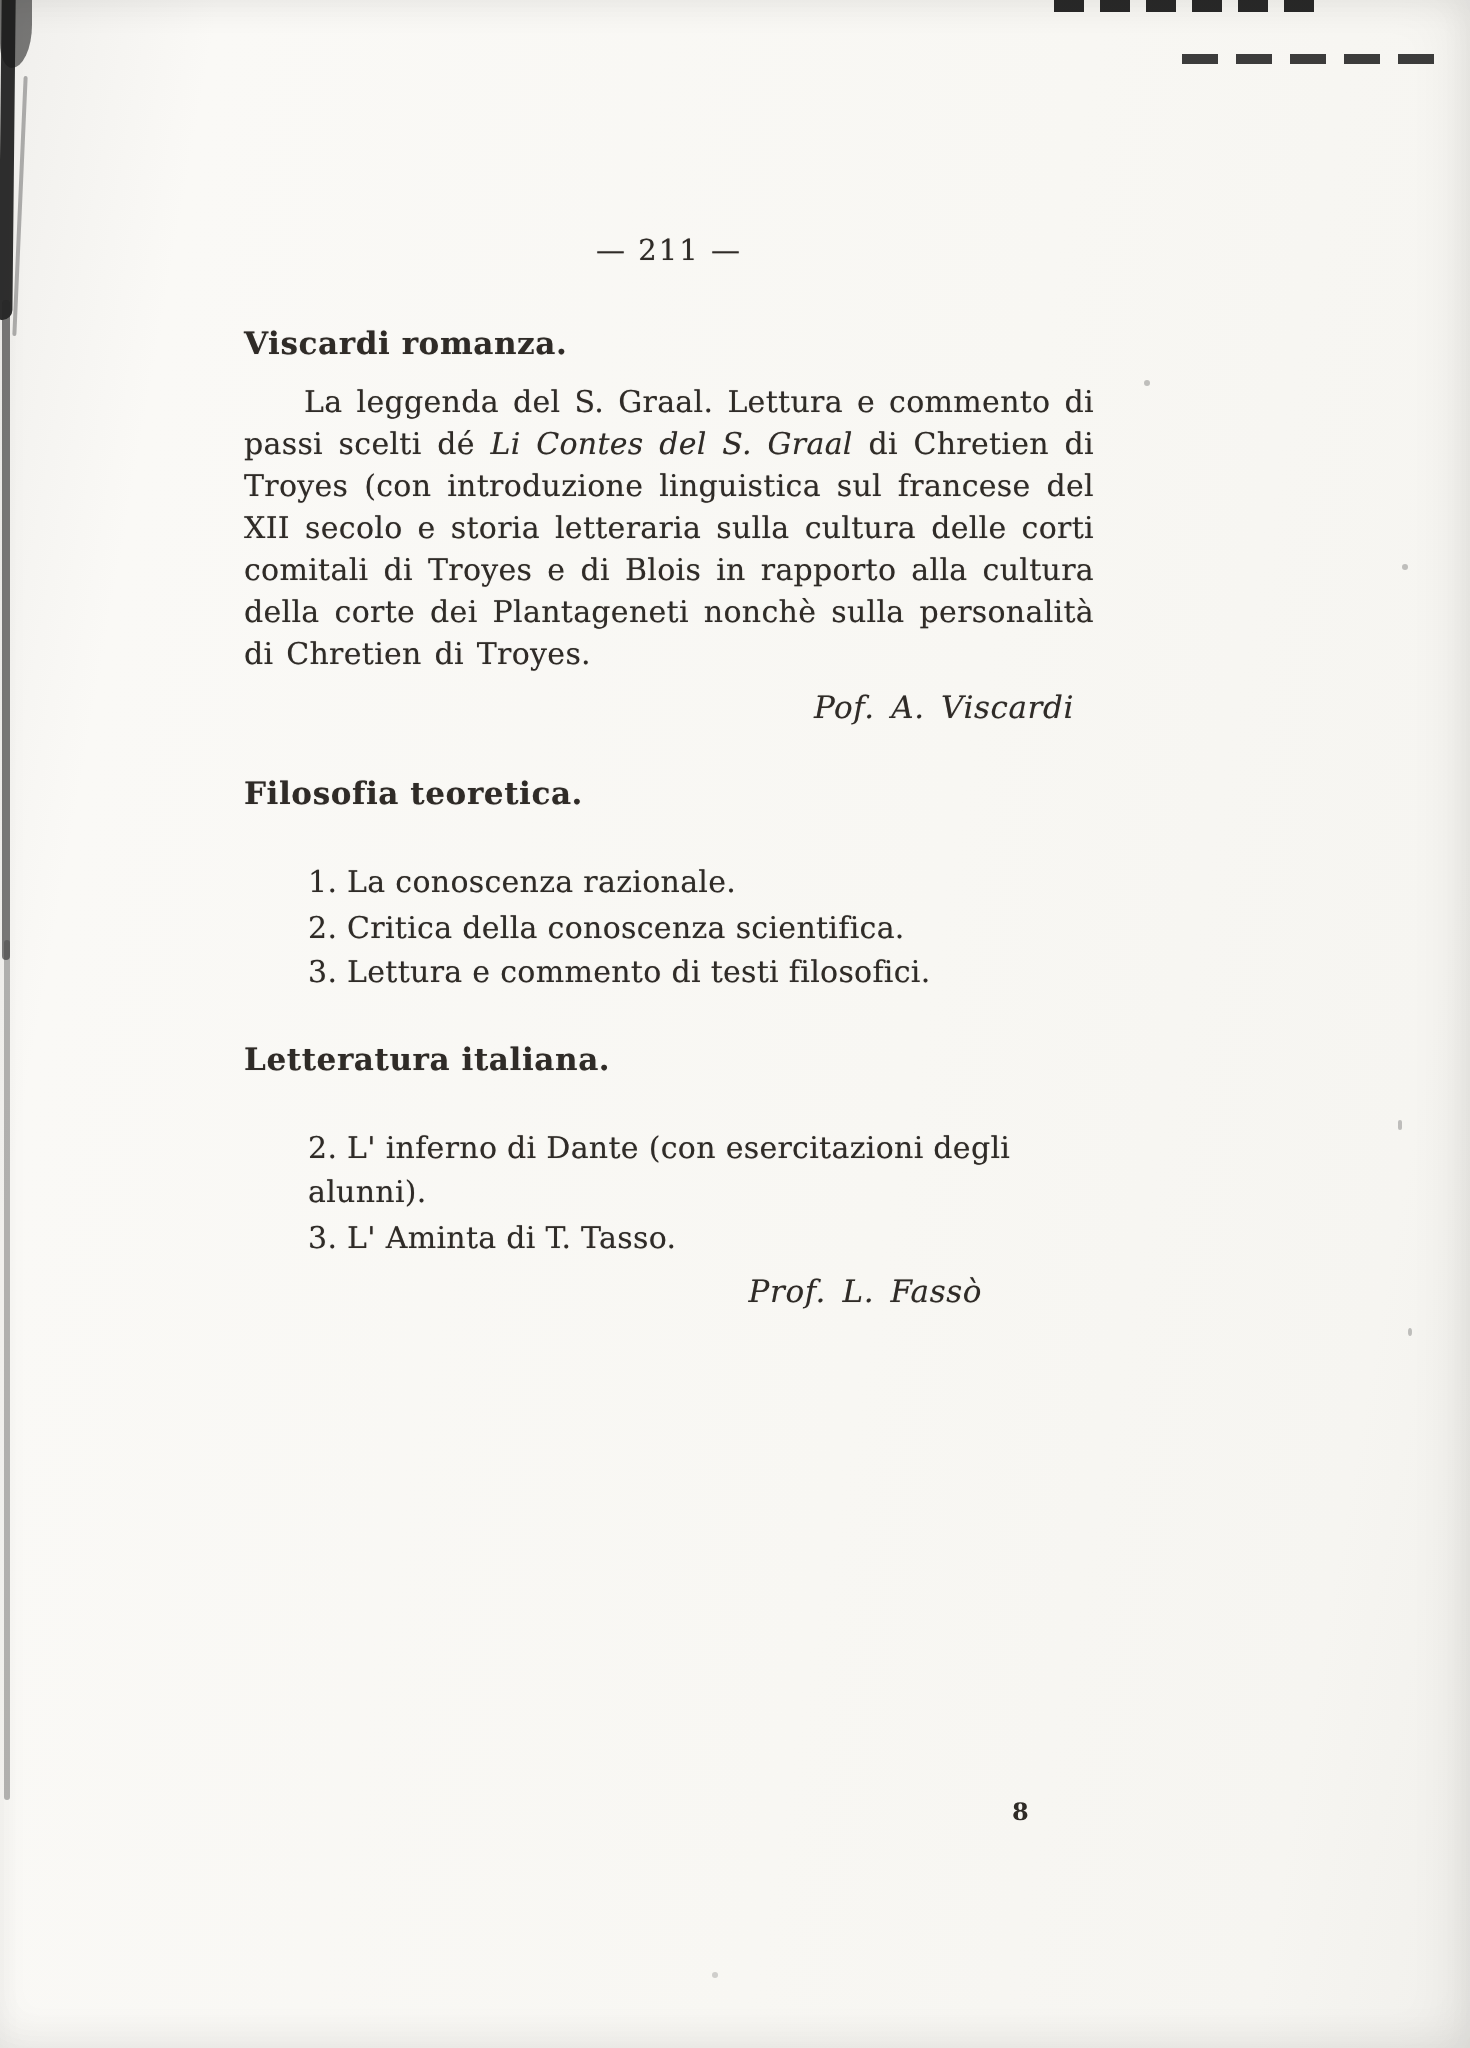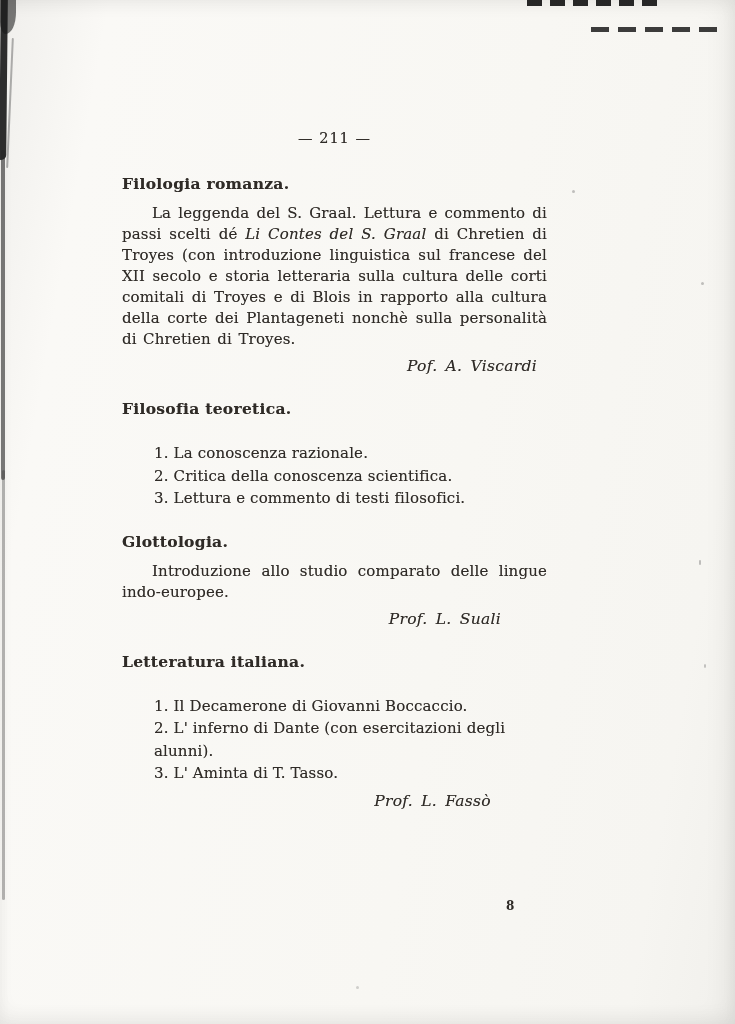--- a/index.html
+++ b/index.html
@@ -47,21 +47,20 @@
     top: 116px;
     width: 425px;
     font-size: 15px;
     line-height: 21px;
     text-shadow: 0 0 0.4px rgba(40,35,30,0.45);
   }
   .page-num-top {
     text-align: center;
     font-size: 14.5px;
     letter-spacing: 1px;
-    margin-top: 12px;
   }
   section.course { margin-top: 22px; }
   section.course.first { margin-top: 25px; }
   h2.course-heading {
     font-size: 15.5px;
     font-weight: 700;
     letter-spacing: 0.3px;
     line-height: 20px;
   }
   p.course-para {
@@ -107,45 +106,39 @@
   <div class="artifact speck s2"></div>
   <div class="artifact speck s3"></div>
   <div class="artifact speck s4"></div>
   <div class="artifact speck s5"></div>
 
   <div class="content">
 
     <div class="page-num-top">— 211 —</div>
 
     <section class="course first">
-      <h2 class="course-heading">Filologia romanza.</h2>
+      <h2 class="course-heading">Viscardi romanza.</h2>
       <p class="course-para"><span>La leggenda del S. Graal. Lettura e commento di passi scelti dé </span><em>Li Contes del S. Graal</em><span> di Chretien di Troyes (con introduzione linguistica sul francese del XII secolo e storia letteraria sulla cultura delle corti comitali di Troyes e di Blois in rapporto alla cultura della corte dei Plantageneti nonchè sulla personalità di Chretien di Troyes.</span></p>
       <div class="signature" style="padding-right:10px">Pof. A. Viscardi</div>
     </section>
 
     <section class="course">
       <h2 class="course-heading">Filosofia teoretica.</h2>
       <div class="course-list">
         <div class="course-list-item">1. La conoscenza razionale.</div>
         <div class="course-list-item">2. Critica della conoscenza scientifica.</div>
         <div class="course-list-item">3. Lettura e commento di testi filosofici.</div>
       </div>
     </section>
 
 
-    <section class="course">
-      <h2 class="course-heading">Glottologia.</h2>
-      <p class="course-para">Introduzione allo studio comparato delle lingue indo-europee.</p>
-      <div class="signature" style="padding-right:46px">Prof. L. Suali</div>
-    </section>
 
     <section class="course">
       <h2 class="course-heading">Letteratura italiana.</h2>
       <div class="course-list">
-        <div class="course-list-item">1. Il Decamerone di Giovanni Boccaccio.</div>
         <div class="course-list-item">2. L' inferno di Dante (con esercitazioni degli alunni).</div>
         <div class="course-list-item">3. L' Aminta di T. Tasso.</div>
       </div>
       <div class="signature" style="padding-right:56px">Prof. L. Fassò</div>
     </section>
 
   </div>
 
   <div class="page-num-bottom">8</div>
 

